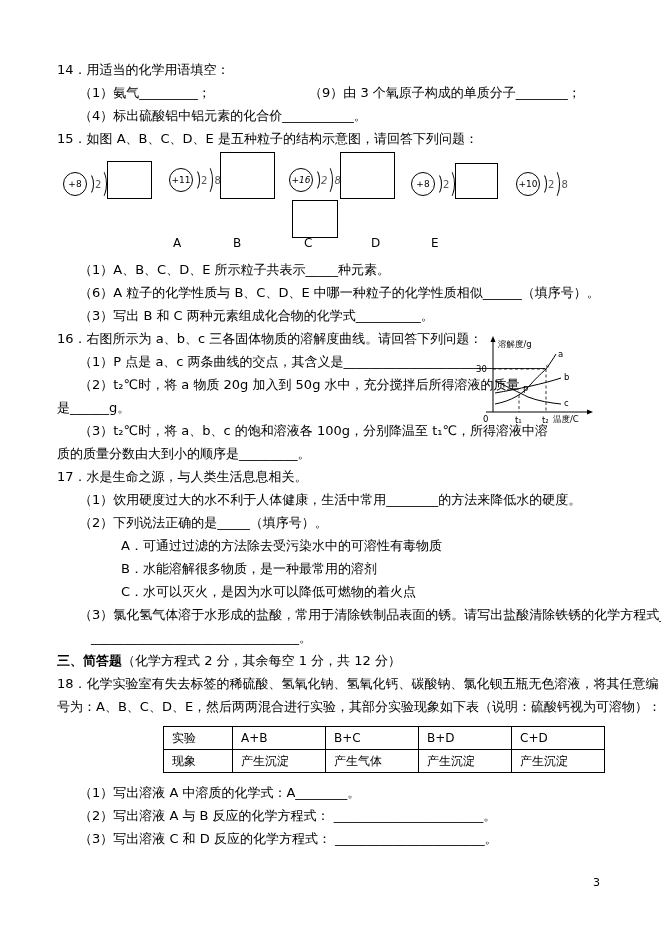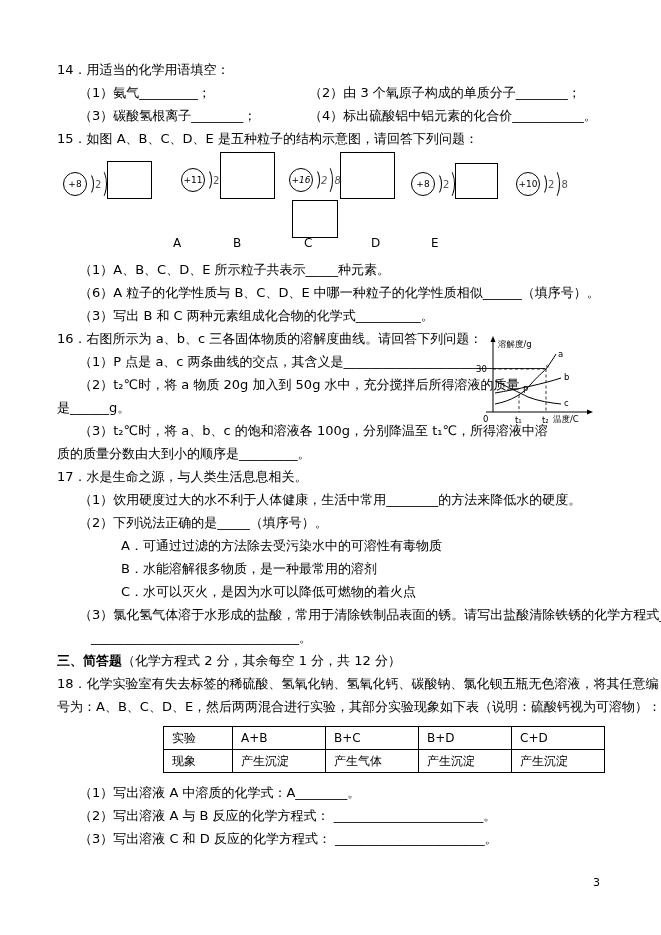--- a/index.html
+++ b/index.html
@@ -40,41 +40,40 @@
   .pagenum{position:absolute;left:593px;top:876px;font-size:11px;}
 </style>
 </head>
 <body>
 
 <div class="page">
 
   <div class="ln">14．用适当的化学用语填空：</div>
   <div class="ln ind1 two-col">
     <span class="colL">（1）氨气_________；</span>
-    <span>（2）由 3 个氧原子构成的单质分子________；</span>
+    <span>（9）由 3 个氧原子构成的单质分子________；</span>
   </div>
   <div class="ln ind1 two-col">
-    <span class="colL">（3）碳酸氢根离子________；</span>
     <span>（4）标出硫酸铝中铝元素的化合价___________。</span>
   </div>
 
   <div class="ln">15．如图 A、B、C、D、E 是五种粒子的结构示意图，请回答下列问题：</div>
 
   <div class="diagrams">
 
     <div class="atom" style="left:6px;top:12px;">
       <span class="nucleus">+8</span>
       <span class="arc a1"></span>
       <span class="shellnum">2</span>
       <span class="arc a2"></span>
       <span class="shellnum">6</span>
     </div>
     <div class="pbox" style="left:50px;top:9px;width:43px;height:36px;"></div>
 
-    <div class="atom" style="left:124px;top:8px;">
+    <div class="atom" style="left:112px;top:8px;">
       <span class="nucleus">+11</span>
       <span class="arc a1"></span>
       <span class="shellnum">2</span>
       <span class="arc a2"></span>
       <span class="shellnum">8</span>
       <span class="arc a3"></span>
       <span class="shellnum">1</span>
     </div>
     <div class="pbox" style="left:163px;top:0px;width:53px;height:45px;"></div>
 

